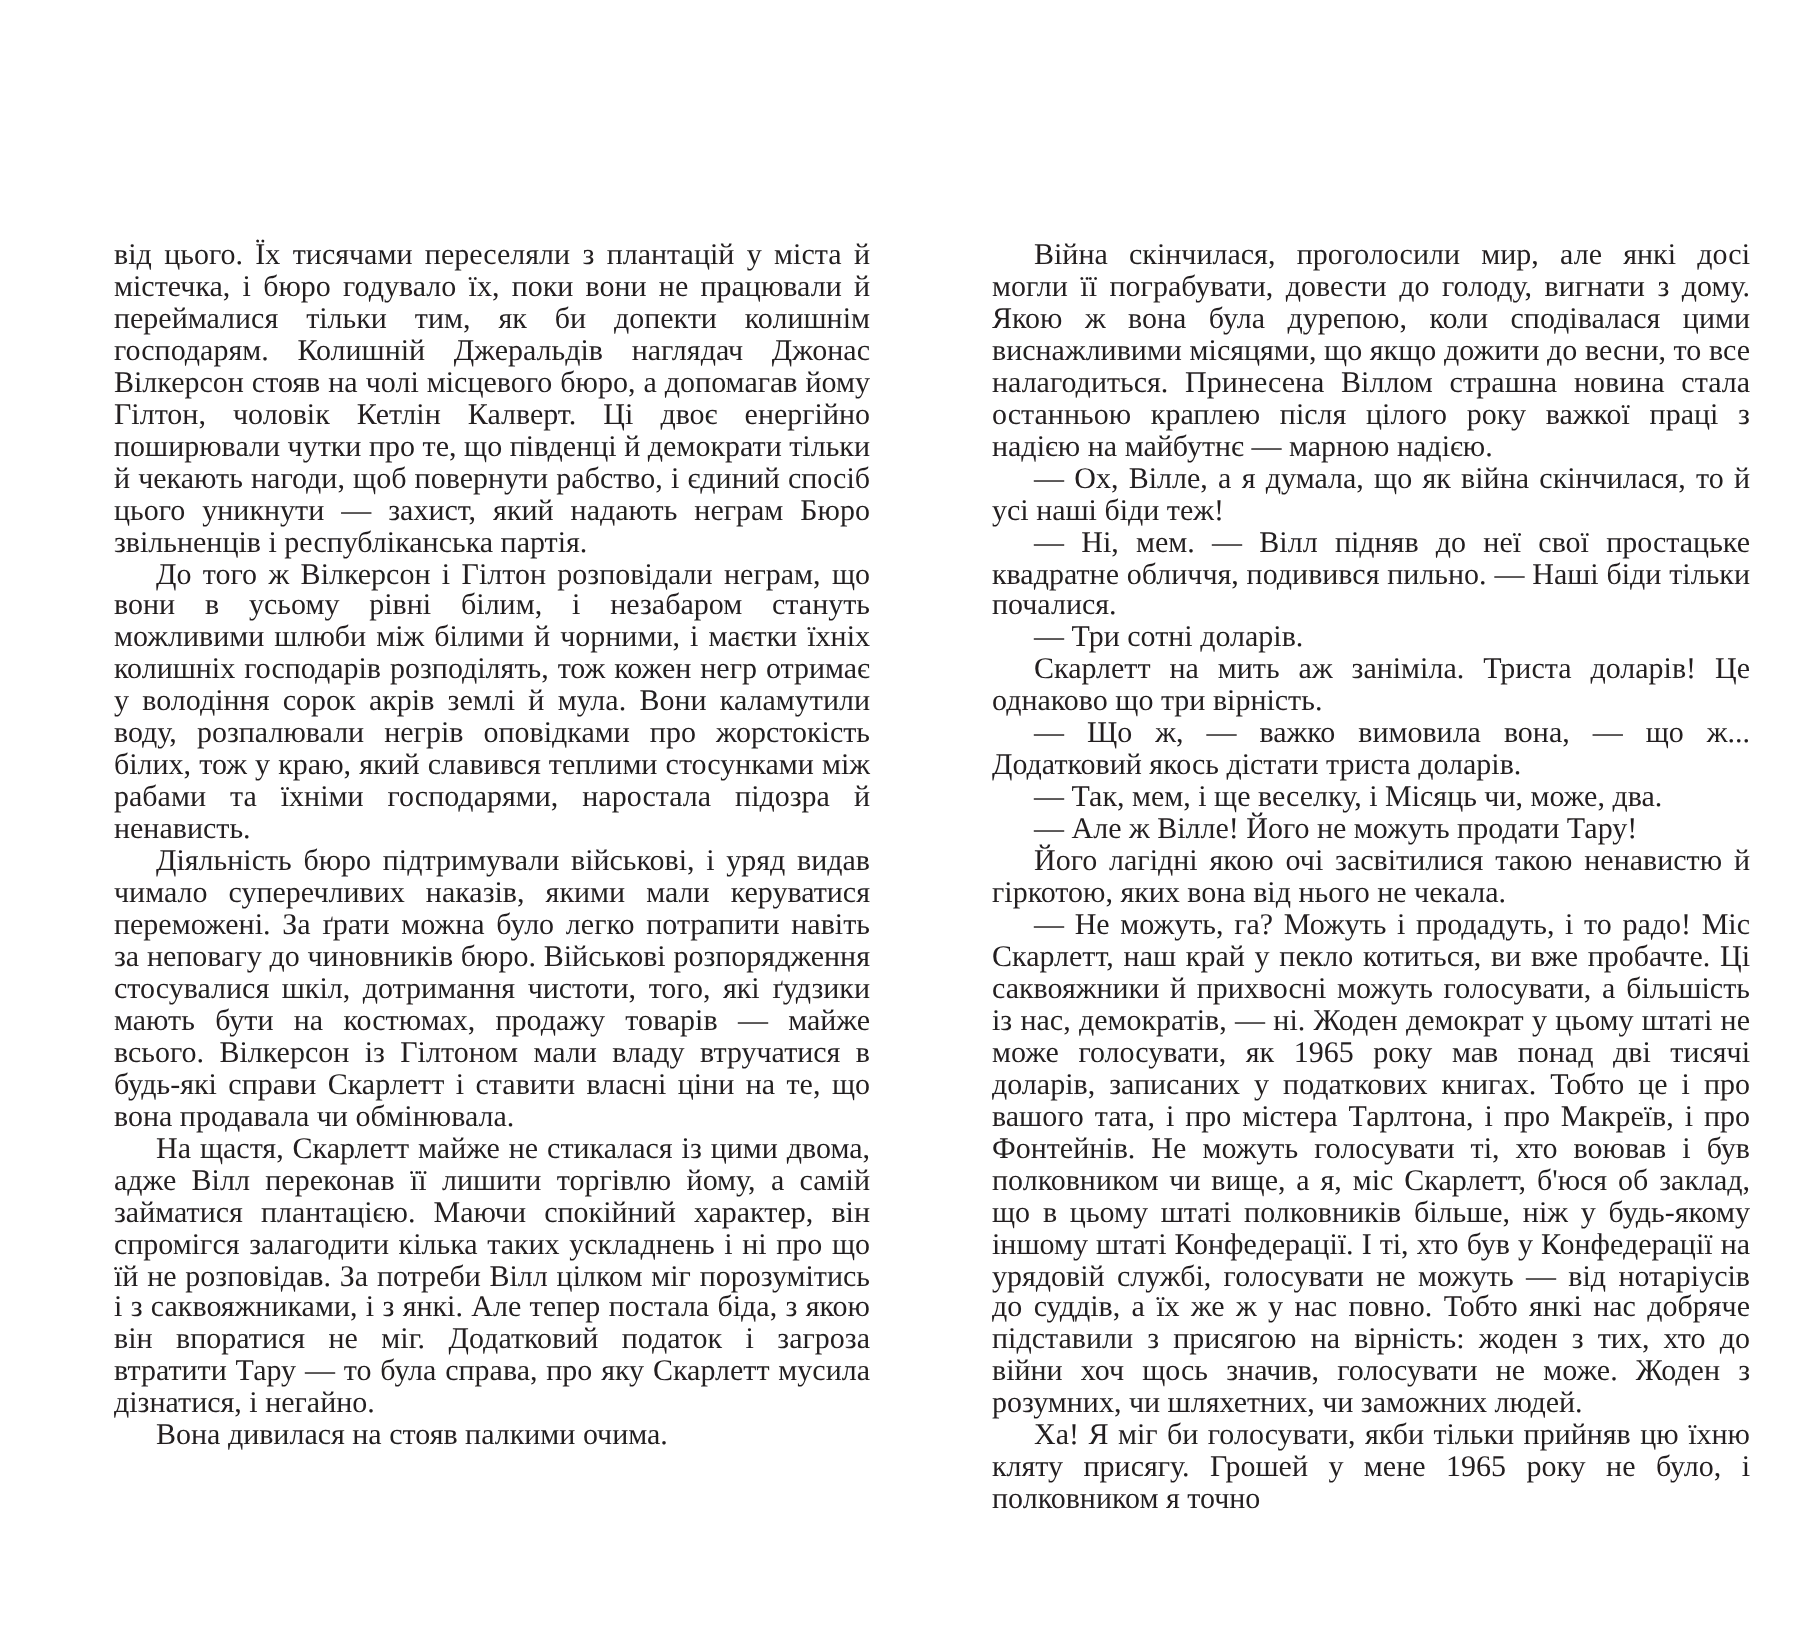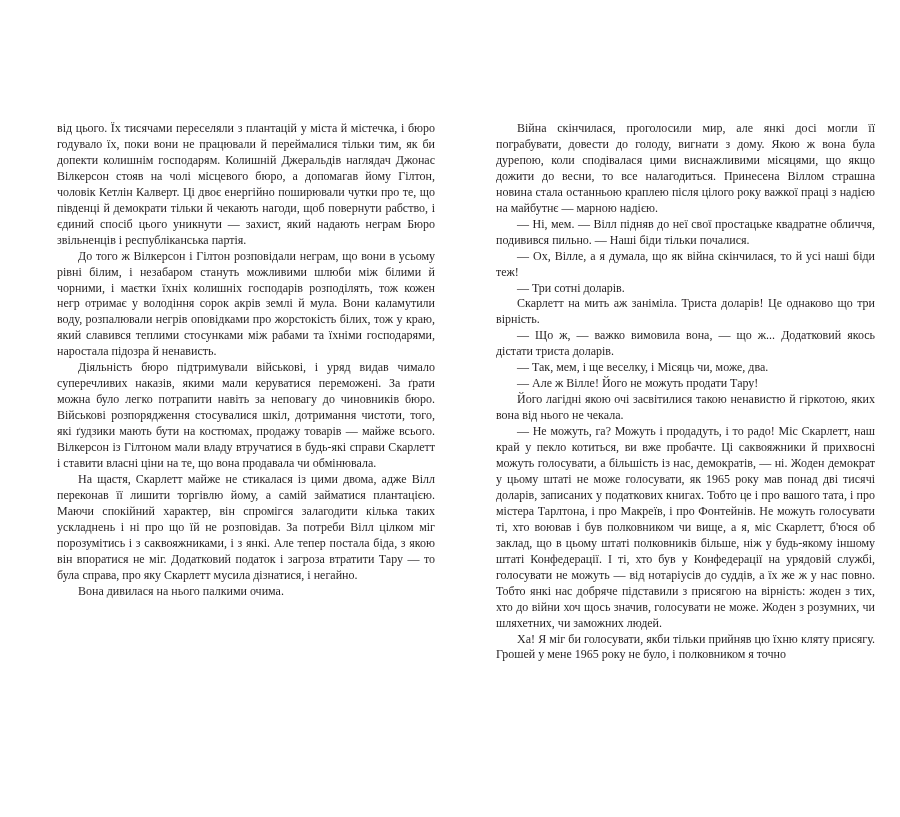--- a/index.html
+++ b/index.html
@@ -30,21 +30,21 @@
     height: 817px;
     background: #ffffff;
   }
 
   .page-left  { left: 0px;   width: 450px; }
   .page-right { left: 450px; width: 450px; }
 
   .textblock {
     position: absolute;
     top: 121px;
-    font-size: 12px;
+    font-size: 15px;
     line-height: 15.95px;
     text-align: justify;
     text-justify: inter-word;
     color: #231f20;
     hyphens: manual;
     -webkit-hyphens: manual;
   }
 
   .page-left .textblock  { left: 57px;  width: 378px; }
   .page-right .textblock { left: 46px;  width: 379px; }
@@ -74,30 +74,30 @@
 <body>
 
 <div class="spread">
 
   <div class="page page-left">
     <div class="textblock">
       <p class="para noindent">від цього. Їх тисячами переселяли з плантацій у міста й містечка, і бюро годувало їх, поки вони не працювали й переймалися тільки тим, як би допекти колишнім господарям. Колишній Джеральдів наглядач Джонас Вілкерсон стояв на чолі місцевого бюро, а допомагав йому Гілтон, чоловік Кетлін Калверт. Ці двоє енергійно поширювали чутки про те, що південці й демократи тільки й чекають нагоди, щоб повернути рабство, і єдиний спосіб цього уникнути — захист, який надають неграм Бюро звільненців і республіканська партія.</p>
       <p class="para">До того ж Вілкерсон і Гілтон розповідали неграм, що вони в усьому рівні білим, і незабаром стануть можливими шлюби між білими й чорними, і маєтки їхніх колишніх господарів розподілять, тож кожен негр отримає у володіння сорок акрів землі й мула. Вони каламутили воду, розпалювали негрів оповідками про жорстокість білих, тож у краю, який славився теплими стосунками між рабами та їхніми господарями, наростала підозра й ненависть.</p>
       <p class="para">Діяльність бюро підтримували військові, і уряд видав чимало суперечливих наказів, якими мали керуватися переможені. За ґрати можна було легко потрапити навіть за неповагу до чиновників бюро. Військові розпорядження стосувалися шкіл, дотримання чистоти, того, які ґудзики мають бути на костюмах, продажу товарів — майже всього. Вілкерсон із Гілтоном мали владу втручатися в будь-які справи Скарлетт і ставити власні ціни на те, що вона продавала чи обмінювала.</p>
       <p class="para">На щастя, Скарлетт майже не стикалася із цими двома, адже Вілл переконав її лишити торгівлю йому, а самій займатися плантацією. Маючи спокійний характер, він спромігся залагодити кілька таких ускладнень і ні про що їй не розповідав. За потреби Вілл цілком міг порозумітись і з саквояжниками, і з янкі. Але тепер постала біда, з якою він впоратися не міг. Додатковий податок і загроза втратити Тару — то була справа, про яку Скарлетт мусила дізнатися, і негайно.</p>
-      <p class="para">Вона дивилася на нього палкими очима.</p>
+      <p class="para">Вона дивилася на стояв палкими очима.</p>
     </div>
     <div class="folio">12</div>
   </div>
 
   <div class="page page-right">
     <div class="textblock">
       <p class="para">Війна скінчилася, проголосили мир, але янкі досі могли її пограбувати, довести до голоду, вигнати з дому. Якою ж вона була дурепою, коли сподівалася цими виснажливими місяцями, що якщо дожити до весни, то все налагодиться. Принесена Віллом страшна новина стала останньою краплею після цілого року важкої праці з надією на майбутнє — марною надією.</p>
+      <p class="para">— Ох, Вілле, а я думала, що як війна скінчилася, то й усі наші біди теж!</p>
       <p class="para">— Ні, мем. — Вілл підняв до неї свої простацьке квадратне обличчя, подивився пильно. — Наші біди тільки почалися.</p>
-      <p class="para">— Ох, Вілле, а я думала, що як війна скінчилася, то й усі наші біди теж!</p>
       <p class="para">— Три сотні доларів.</p>
       <p class="para">Скарлетт на мить аж заніміла. Триста доларів! Це однаково що три вірність.</p>
       <p class="para">— Що ж, — важко вимовила вона, — що ж... Додатковий якось дістати триста доларів.</p>
       <p class="para">— Так, мем, і ще веселку, і Місяць чи, може, два.</p>
       <p class="para">— Але ж Вілле! Його не можуть продати Тару!</p>
       <p class="para">Його лагідні якою очі засвітилися такою ненавистю й гіркотою, яких вона від нього не чекала.</p>
       <p class="para">— Не можуть, га? Можуть і продадуть, і то радо! Міс Скарлетт, наш край у пекло котиться, ви вже пробачте. Ці саквояжники й прихвосні можуть голосувати, а більшість із нас, демократів, — ні. Жоден демократ у цьому штаті не може голосувати, як 1965 року мав понад дві тисячі доларів, записаних у податкових книгах. Тобто це і про вашого тата, і про містера Тарлтона, і про Макреїв, і про Фонтейнів. Не можуть голосувати ті, хто воював і був полковником чи вище, а я, міс Скарлетт, б'юся об заклад, що в цьому штаті полковників більше, ніж у будь-якому іншому штаті Конфедерації. І ті, хто був у Конфедерації на урядовій службі, голосувати не можуть — від нотаріусів до суддів, а їх же ж у нас повно. Тобто янкі нас добряче підставили з присягою на вірність: жоден з тих, хто до війни хоч щось значив, голосувати не може. Жоден з розумних, чи шляхетних, чи заможних людей.</p>
       <p class="para">Ха! Я міг би голосувати, якби тільки прийняв цю їхню кляту присягу. Грошей у мене 1965 року не було, і полковником я точно</p>
     </div>
   </div>

